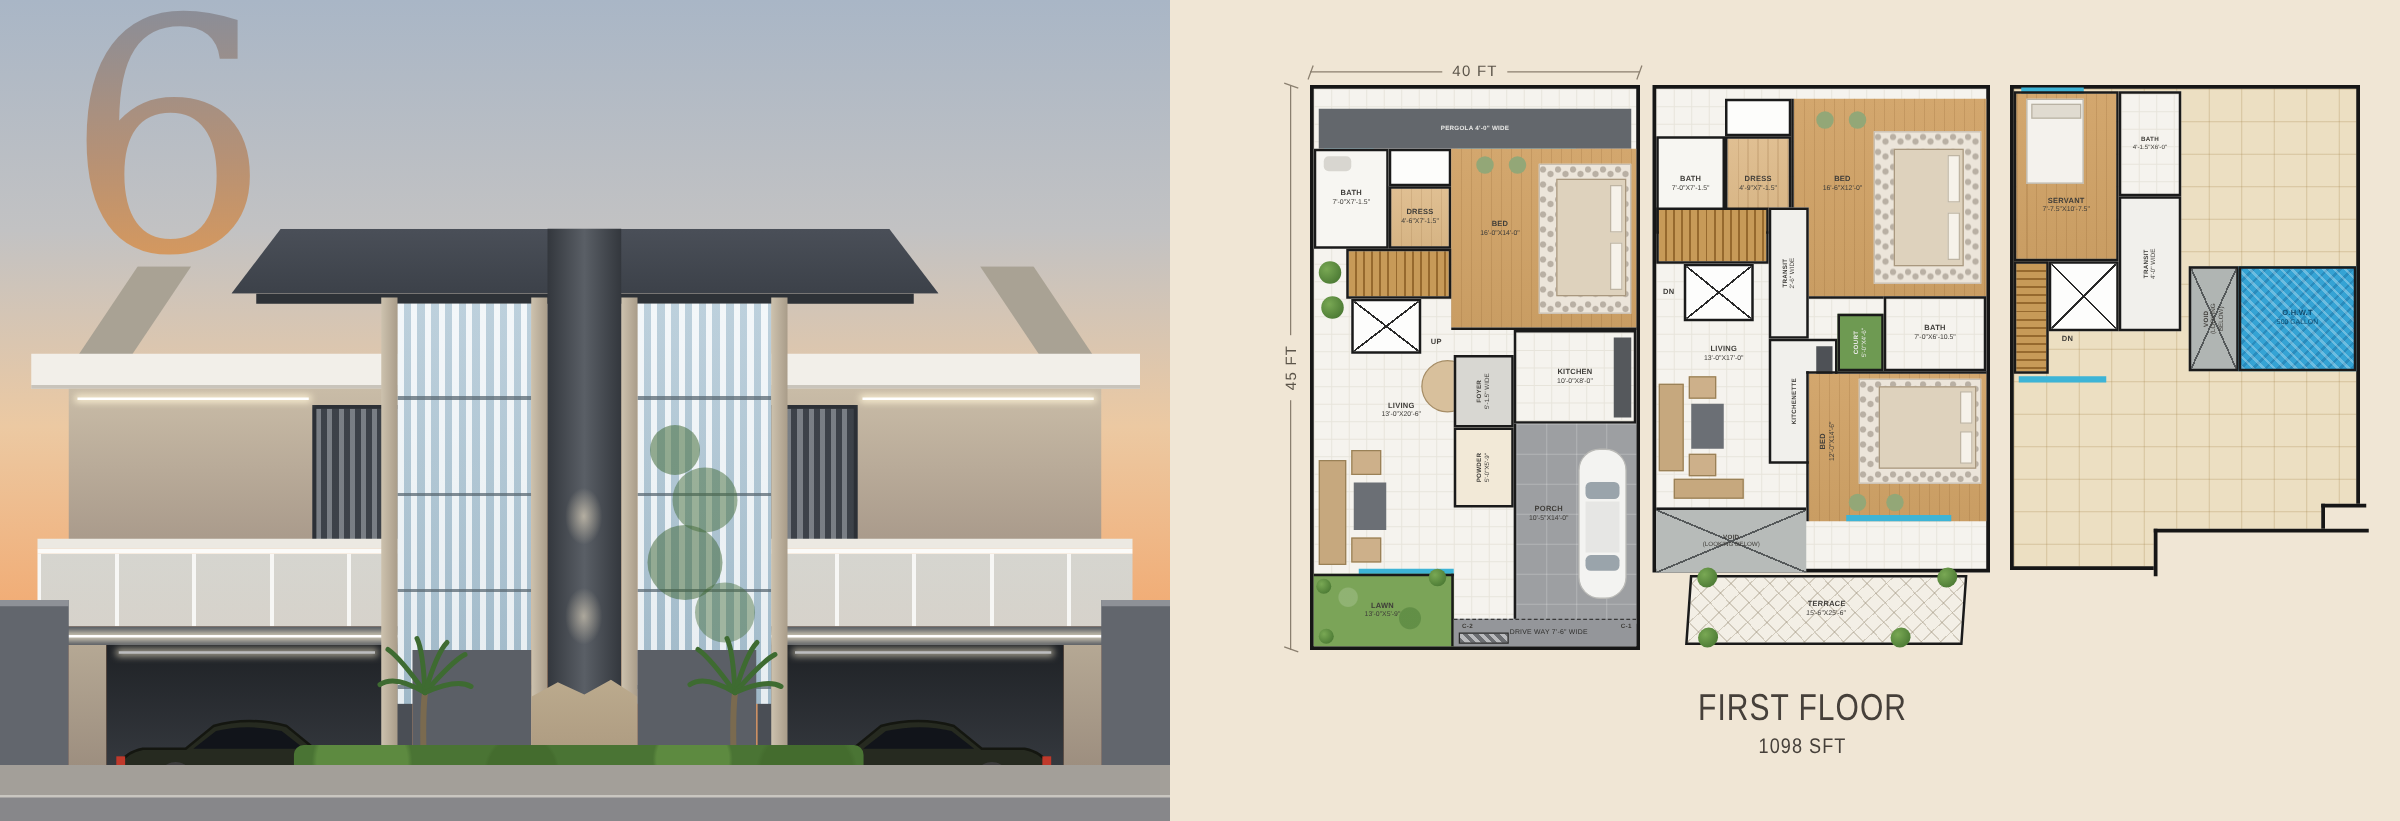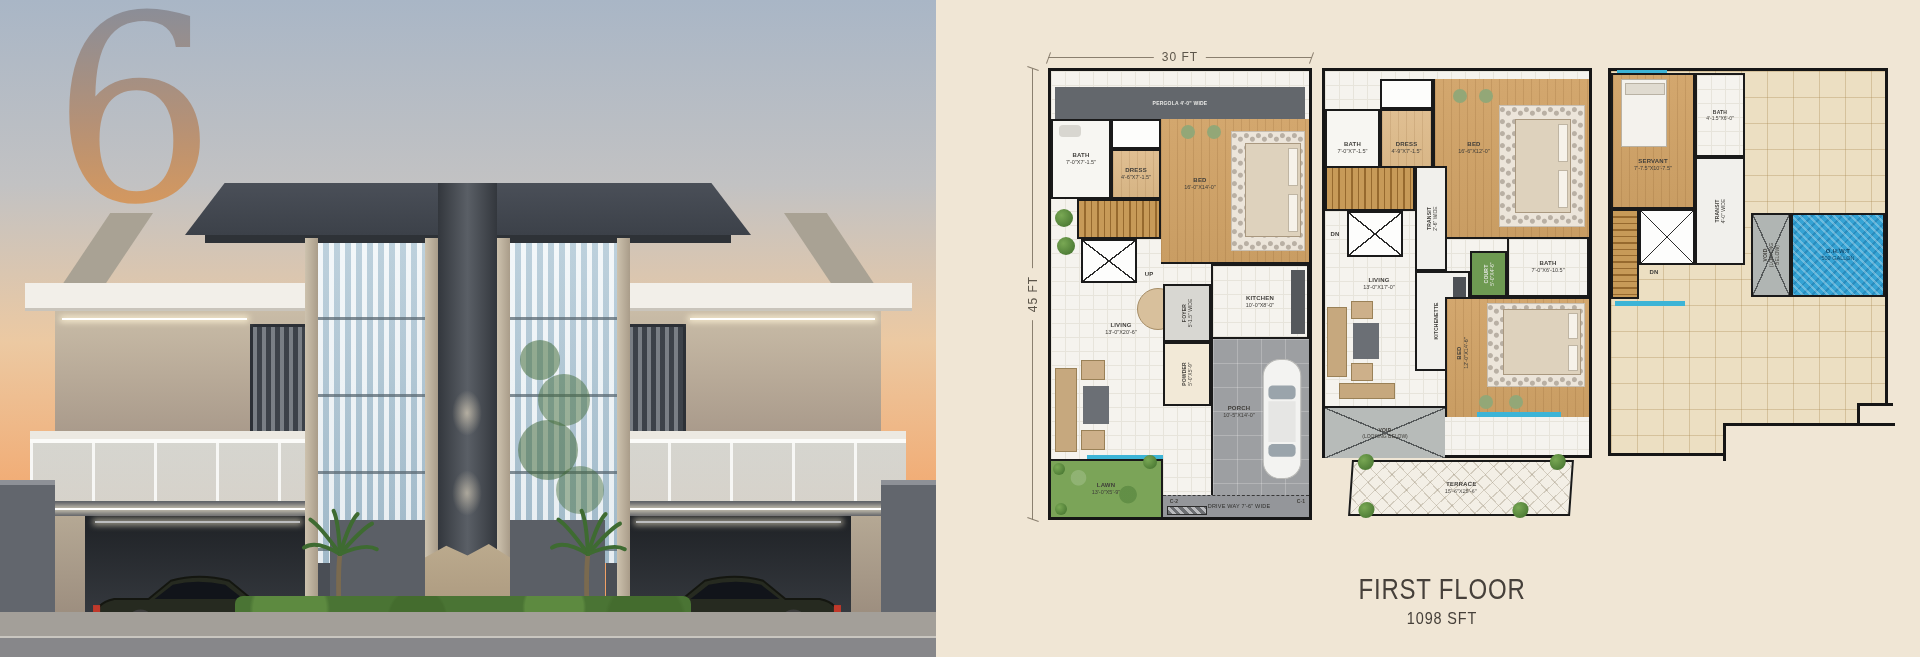--- a/index.html
+++ b/index.html
@@ -154,21 +154,21 @@
       </g>
     </svg>
 
     <div class="abs" style="left:225px;top:629px;width:476px;height:16px;background:#8f8d88;"></div>
     <div class="abs" style="left:235px;top:596px;width:456px;height:38px;border-radius:8px 8px 0 0;background:radial-gradient(circle at 12% 35%,#5d8a40 0 9%,transparent 10%),radial-gradient(circle at 40% 55%,#446c2e 0 10%,transparent 11%),radial-gradient(circle at 70% 30%,#5d8a40 0 9%,transparent 10%),radial-gradient(circle at 90% 60%,#446c2e 0 9%,transparent 10%),#4a7434;"></div>
     <div class="abs" style="left:0;top:612px;width:936px;height:26px;background:#a39f99;"></div>
     <div class="abs" style="left:0;top:636px;width:936px;height:21px;background:#87878a;border-top:2px solid #c9c6c0;"></div>
   </div>
 
   <div class="abs dimh" style="left:1048px;top:57px;width:264px;height:1px;">
-    <span class="dimlab">30 FT</span>
+    <span class="dimlab">40 FT</span>
   </div>
   <div class="abs dimv" style="left:1032px;top:68px;width:1px;height:452px;">
     <span class="dimlab">45 FT</span>
   </div>
 
   <div class="abs plan tile" style="left:1048px;top:68px;width:264px;height:452px;">
 
     <div class="abs" style="left:4px;top:16px;width:250px;height:32px;background:#63676c;">
       <div class="lbl white tiny">
           <span class="nm">PERGOLA 4'-0" WIDE</span>
@@ -445,18 +445,18 @@
       <div class="lbl">
           <span class="nm" style="color:#0d4a6e;">O.H.W.T</span>
           <span class="dm" style="color:#0d4a6e;">500 GALLON</span>
         </div>
     </div>
 
     <div class="abs" style="left:246px;top:332px;width:36px;height:24px;background:#f0e6d5;border-top:3px solid #161616;border-left:3px solid #161616;"></div>
     <div class="abs" style="left:112px;top:352px;width:172px;height:38px;background:#f0e6d5;border-top:3px solid #161616;border-left:3px solid #161616;"></div>
   </div>
 
-  <div class="cap" style="left:1322px;top:572px;width:240px;">
+  <div class="cap" style="left:1322px;top:550px;width:240px;">
     <div class="capn">FIRST FLOOR</div>
     <div class="capa">1098 SFT</div>
   </div>
 
 </div>
 
 </body></html>

